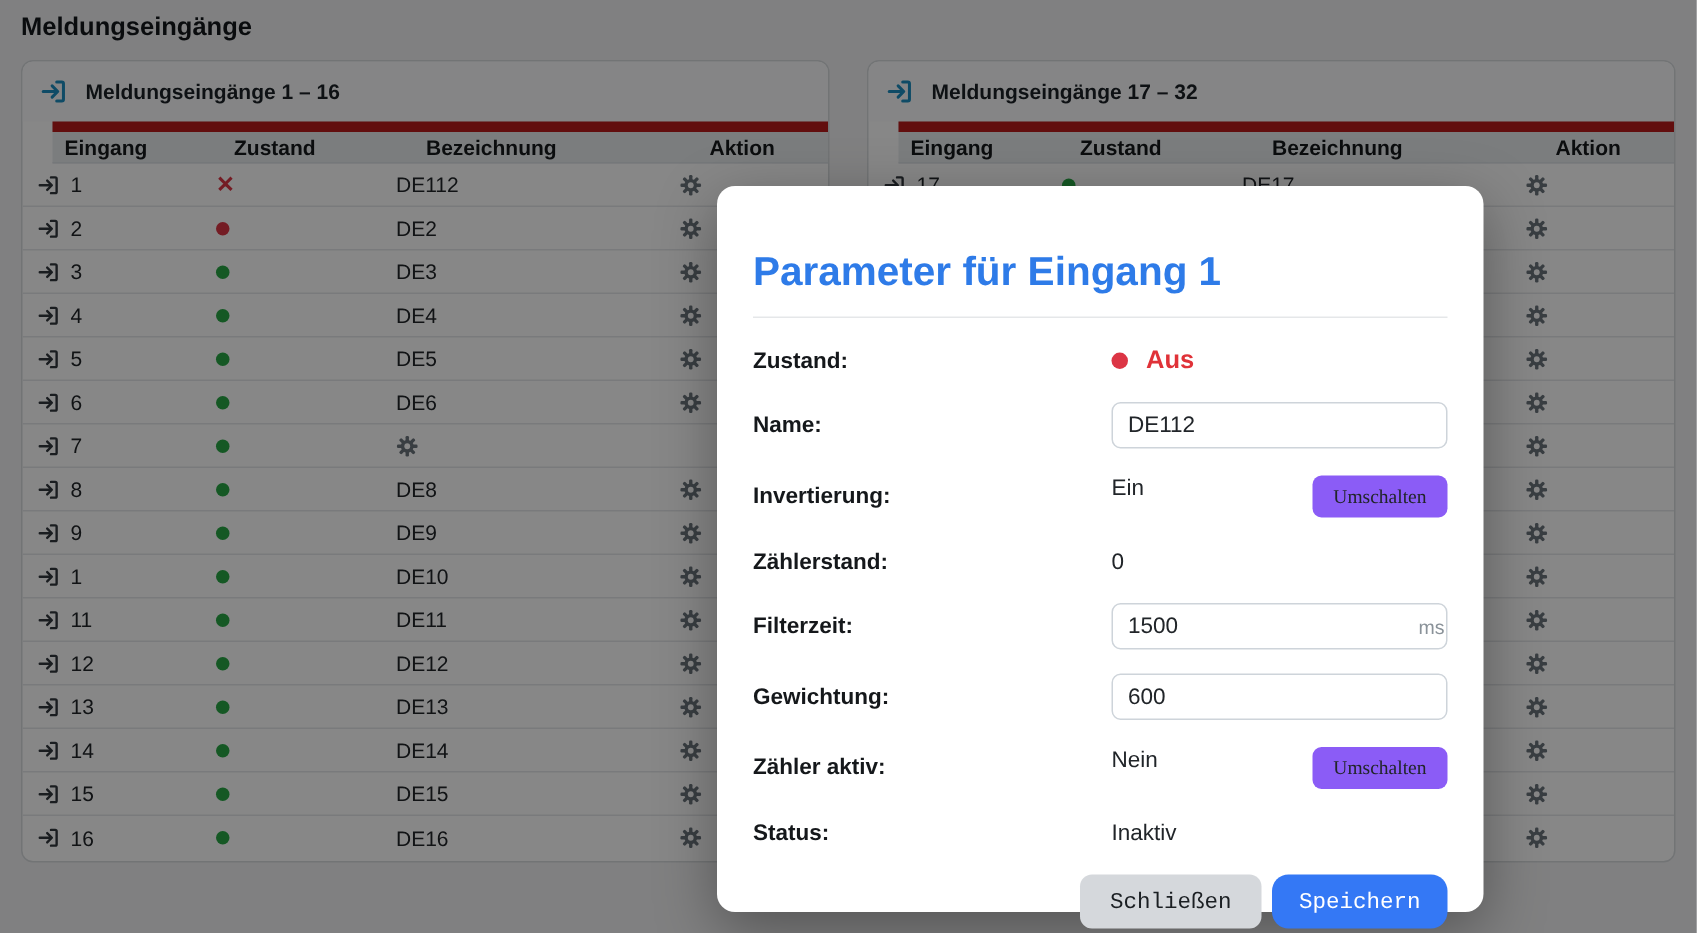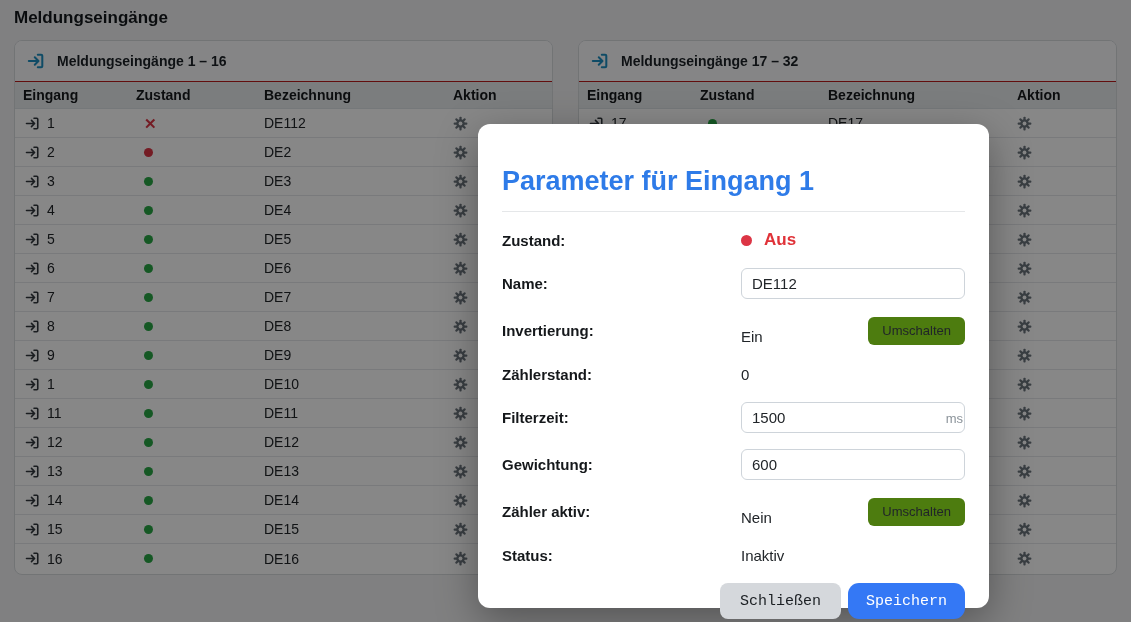--- a/index.html
+++ b/index.html
@@ -28,22 +28,22 @@
     background:#fbfcfd;
   }
   .panel-header .hdr-icon { color:#1d8fc0; display:flex; }
   .panel-title { font-weight:bold; font-size:14px; color:#1c2126;text-align:center; }
   .thead, .t-row {
     display:grid; grid-template-columns:113px 128px 189px 1fr;
     align-items:center;
   }
   .thead {
     height:28px; background:#e9ecef;
-    border-top:1px solid #b91c1c; border-bottom:1px solid #dee2e6;
-    font-weight:bold; font-size:14px; color:#16191c;
+    border-top:7px solid #b91c1c; border-bottom:1px solid #dee2e6;
+    font-weight:bold; font-size:14px; color:#16191c;margin-left:20px;
   }
   .thead > div { padding-left:8px; }
   .t-row {
     height:29px; border-bottom:1px solid #e4e7ea; font-size:14px;
   }
   .t-row:last-child { border-bottom:none; }
   .cell-input { display:flex; align-items:center; gap:7px; padding-left:10px; }
   .cell-input .row-icon { color:#32383e; display:flex; }
   .cell-state { padding-left:16px; display:flex; align-items:center; }
   .cell-label { padding-left:8px; }
@@ -63,41 +63,41 @@
     box-shadow:0 12px 40px rgba(0,0,0,0.35);
     padding:24px; font-size:15px;
   }
   .modal-title {
     font-size:27px; font-weight:bold; color:#2e7be8; margin-top:18px;
   }
   .modal-divider { border:none; border-top:1px solid #e5e7e9; margin-top:14px; }
   .frow { display:flex; align-items:center; margin-top:16px; }
   .frow .flabel { width:239px; flex:none; font-weight:bold; color:#15181b; }
   .frow .fvalue {
-    flex:1; display:flex; align-items:flex-end; justify-content:space-between;
+    flex:1; display:flex; align-items:flex-start; justify-content:space-between;
   }
   .frow.text-row { min-height:24px; }
   .frow.input-row { min-height:31px; }
   .state-value { display:flex; align-items:center; gap:12px; }
   .state-value .dot.big { width:11px; height:11px; }
   .state-value .state-text { font-size:17px; font-weight:bold; color:#e03238; }
   .txt-input {
     width:100%; height:31px; border:1px solid #ced4da; border-radius:6px;
     padding:0 10px; font-size:15px; color:#212529;
     font-family:"Liberation Sans", sans-serif; background:#fff;
   }
   .input-wrap { position:relative; width:100%; }
   .input-wrap .unit {
     position:absolute; right:2px; top:50%; transform:translateY(-50%);
     font-size:13px; color:#8a9299; pointer-events:none;
   }
   .toggle-btn {
     height:28px; padding:0 14px; border:none; border-radius:6px;
-    background:#4d7c0f; color:#212529; font-size:13px;
-    font-family:Liberation Sans, sans-serif; cursor:pointer;
+    background:#8b5cf6; color:#212529; font-size:13px;
+    font-family:Liberation Serif, serif; cursor:pointer;
   }
   .btn-row { display:flex; justify-content:flex-end; gap:7px; margin-top:16px; }
   .btn {
     height:36px; border:none; border-radius:8px; font-size:15px;
     font-family:Liberation Mono, monospace; cursor:pointer;
   }
   .btn.gray { background:#d5d8dc; color:#1b1f23; padding:0 20px; }
   .btn.blue { background:#3478f5; color:#ffffff; padding:0 18px;border-radius:11px; }
 </style>
 </head>
@@ -302,21 +302,20 @@
             <svg width="15" height="15" viewBox="0 0 16 16" aria-hidden="true">
               <path d="M9.6 2.4 H12.6 Q13.6 2.4 13.6 3.4 V12.6 Q13.6 13.6 12.6 13.6 H9.6" fill="none" stroke="currentColor" stroke-width="1.7" stroke-linecap="round"></path>
               <path d="M1.6 8 H9.8 M6.9 4.7 L10.2 8 L6.9 11.3" fill="none" stroke="currentColor" stroke-width="1.7" stroke-linecap="round" stroke-linejoin="round"></path>
             </svg>
           </span>
           <span>7</span>
         </div>
         <div class="cell-state">
           <span class="dot on"></span>
         </div>
-        <div class="cell-label">DE7</div>
         <div class="cell-action">
           <button class="gear-btn">
             <svg width="15" height="15" viewBox="0 0 24 24" aria-hidden="true">
               <g fill="#6c757d">
                 <rect x="10.2" y="1" width="3.6" height="22" rx="1.4"></rect>
                 <rect x="1" y="10.2" width="22" height="3.6" rx="1.4"></rect>
                 <rect x="10.2" y="1" width="3.6" height="22" rx="1.4" transform="rotate(45 12 12)"></rect>
                 <rect x="10.2" y="1" width="3.6" height="22" rx="1.4" transform="rotate(-45 12 12)"></rect>
                 <circle cx="12" cy="12" r="6.8"></circle>
                 <circle cx="12" cy="12" r="3.1" fill="#ffffff"></circle>

